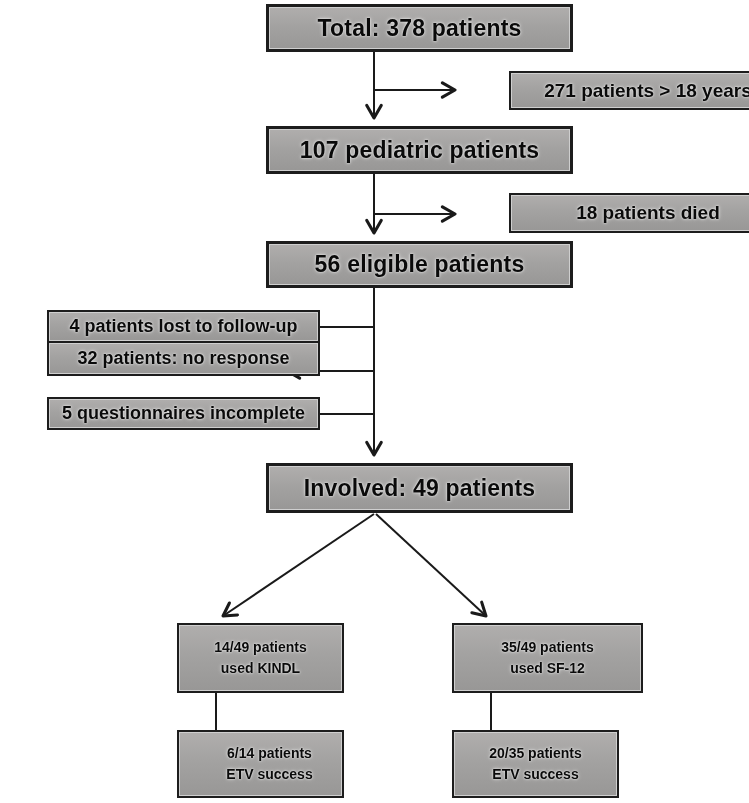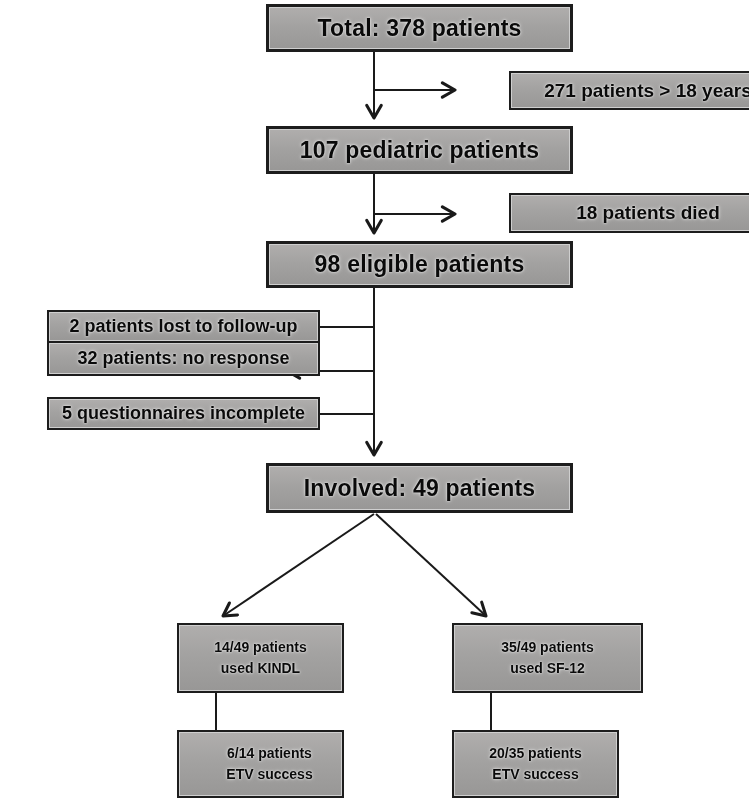--- a/index.html
+++ b/index.html
@@ -52,23 +52,23 @@
   </svg>
 
   <div class="box main" style="left:222px; top:4px; width:307px; height:48px;">Total: 378 patients</div>
 
   <div class="box side" style="left:465px; top:71px; width:278px; height:39px;">271 patients &gt; 18 years</div>
 
   <div class="box main" style="left:222px; top:126px; width:307px; height:48px;">107 pediatric patients</div>
 
   <div class="box side" style="left:465px; top:193px; width:278px; height:40px;">18 patients died</div>
 
-  <div class="box main" style="left:222px; top:241px; width:307px; height:47px;">98 eligible patients</div>
+  <div class="box main" style="left:222px; top:241px; width:307px; height:47px;">56 eligible patients</div>
 
-  <div class="box leftbox" style="left:3px; top:310px; width:273px; height:33px;">2 patients lost to follow-up</div>
+  <div class="box leftbox" style="left:3px; top:310px; width:273px; height:33px;">4 patients lost to follow-up</div>
 
   <div class="box leftbox" style="left:3px; top:341px; width:273px; height:35px;">32 patients: no response</div>
 
   <div class="box leftbox" style="left:3px; top:397px; width:273px; height:33px;">5 questionnaires incomplete</div>
 
   <div class="box main" style="left:222px; top:463px; width:307px; height:50px;">Involved: 49 patients</div>
 
   <div class="box pair" style="left:133px; top:623px; width:167px; height:70px;">14/49 patients
 used KINDL</div>
 

